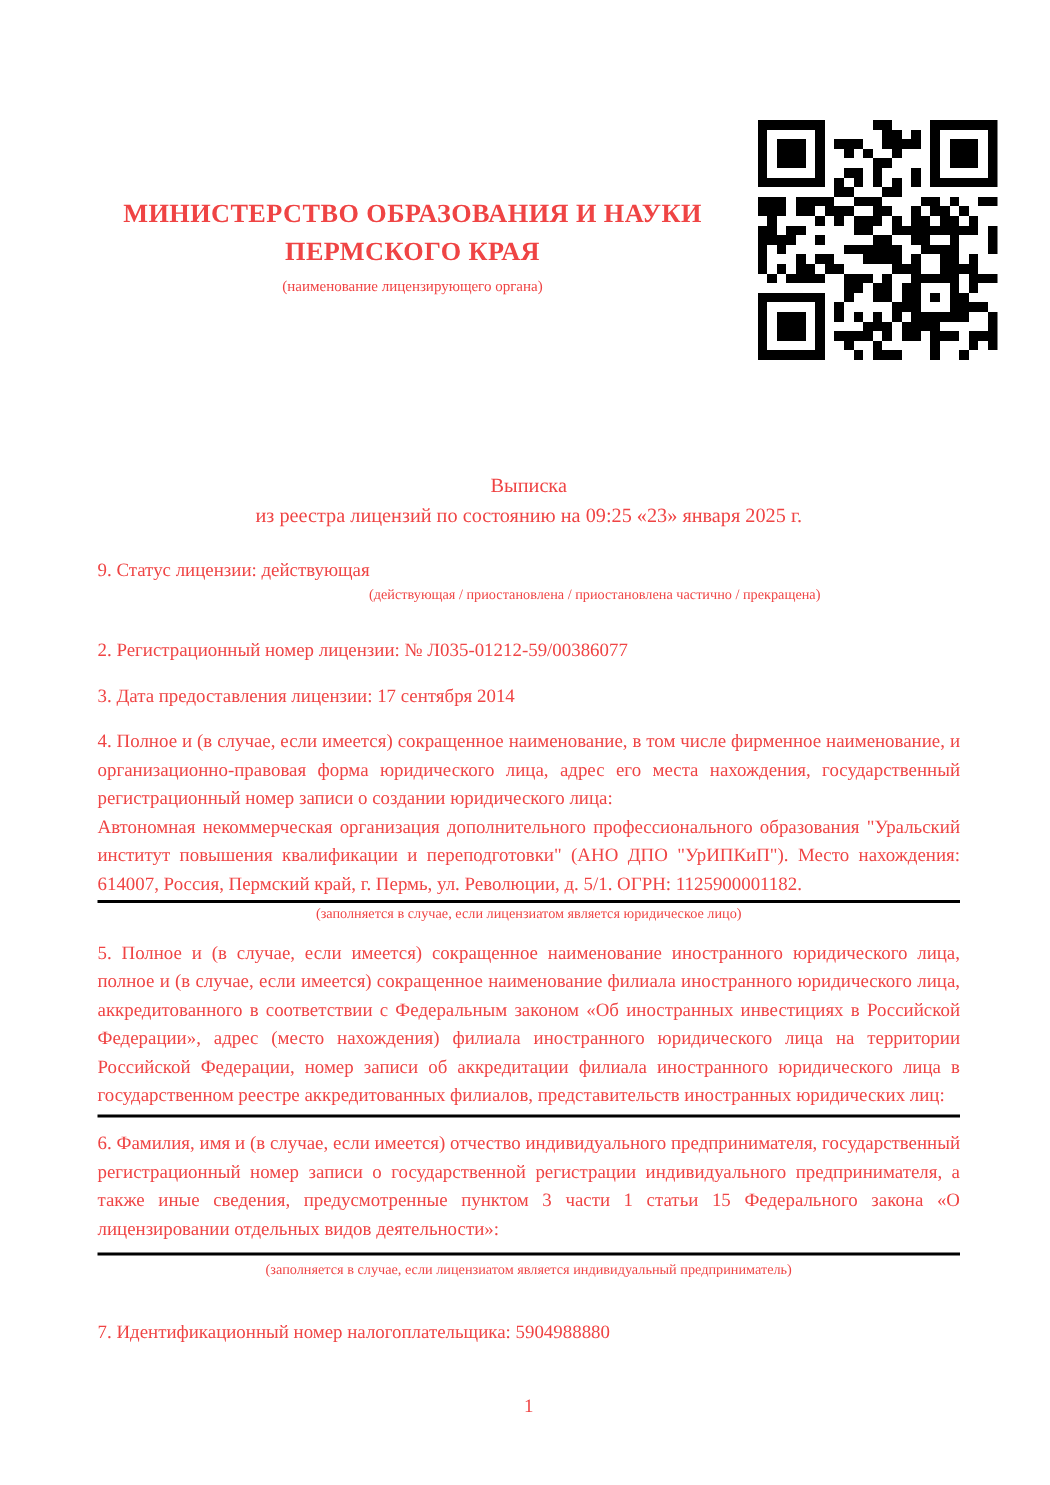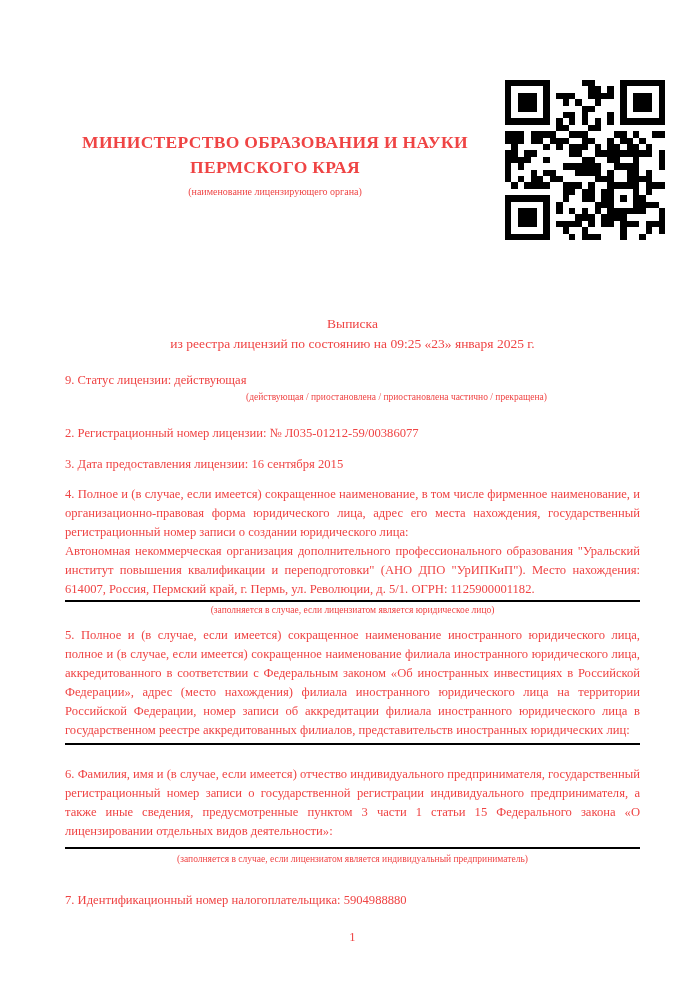--- a/index.html
+++ b/index.html
@@ -363,31 +363,31 @@
     <div>из реестра лицензий по состоянию на 09:25 «23» января 2025 г.</div>
   </div>
 
   <div class="content">
 
     <p class="single">9. Статус лицензии: действующая</p>
     <div class="cap cap-offset" style="margin-top:1px">(действующая / приостановлена / приостановлена частично / прекращена)</div>
 
     <p class="single" style="margin-top:21px">2. Регистрационный номер лицензии: № Л035-01212-59/00386077</p>
 
-    <p class="single" style="margin-top:12px">3. Дата предоставления лицензии: 16 сентября 2015</p>
+    <p class="single" style="margin-top:12px">3. Дата предоставления лицензии: 17 сентября 2014</p>
 
     <p class="para" style="margin-top:11px">4. Полное и (в случае, если имеется) сокращенное наименование, в том числе фирменное наименование, и организационно-правовая форма юридического лица, адрес его места нахождения, государственный регистрационный номер записи о создании юридического лица:</p>
     <p class="para">Автономная некоммерческая организация дополнительного профессионального образования "Уральский институт повышения квалификации и переподготовки" (АНО ДПО "УрИПКиП"). Место нахождения: 614007, Россия, Пермский край, г. Пермь, ул. Революции, д. 5/1. ОГРН: 1125900001182.</p>
     <div class="rule" style="margin-top:1px"></div>
     <div class="cap" style="margin-top:2px">(заполняется в случае, если лицензиатом является юридическое лицо)</div>
 
     <p class="para" style="margin-top:10px">5. Полное и (в случае, если имеется) сокращенное наименование иностранного юридического лица, полное и (в случае, если имеется) сокращенное наименование филиала иностранного юридического лица, аккредитованного в соответствии с Федеральным законом «Об иностранных инвестициях в Российской Федерации», адрес (место нахождения) филиала иностранного юридического лица на территории Российской Федерации, номер записи об аккредитации филиала иностранного юридического лица в государственном реестре аккредитованных филиалов, представительств иностранных юридических лиц:</p>
     <div class="rule" style="margin-top:3px"></div>
 
-    <p class="para" style="margin-top:20px">6. Фамилия, имя и (в случае, если имеется) отчество индивидуального предпринимателя, государственный регистрационный номер записи о государственной регистрации индивидуального предпринимателя, а также иные сведения, предусмотренные пунктом 3 части 1 статьи 15 Федерального закона «О лицензировании отдельных видов деятельности»:</p>
+    <p class="para" style="margin-top:8px">6. Фамилия, имя и (в случае, если имеется) отчество индивидуального предпринимателя, государственный регистрационный номер записи о государственной регистрации индивидуального предпринимателя, а также иные сведения, предусмотренные пунктом 3 части 1 статьи 15 Федерального закона «О лицензировании отдельных видов деятельности»:</p>
     <div class="rule" style="margin-top:6px"></div>
     <div class="cap" style="margin-top:4px">(заполняется в случае, если лицензиатом является индивидуальный предприниматель)</div>
 
     <p class="single" style="margin-top:26px">7. Идентификационный номер налогоплательщика: 5904988880</p>
 
   </div>
 
   <div class="pagenum">1</div>
 
 </div>

